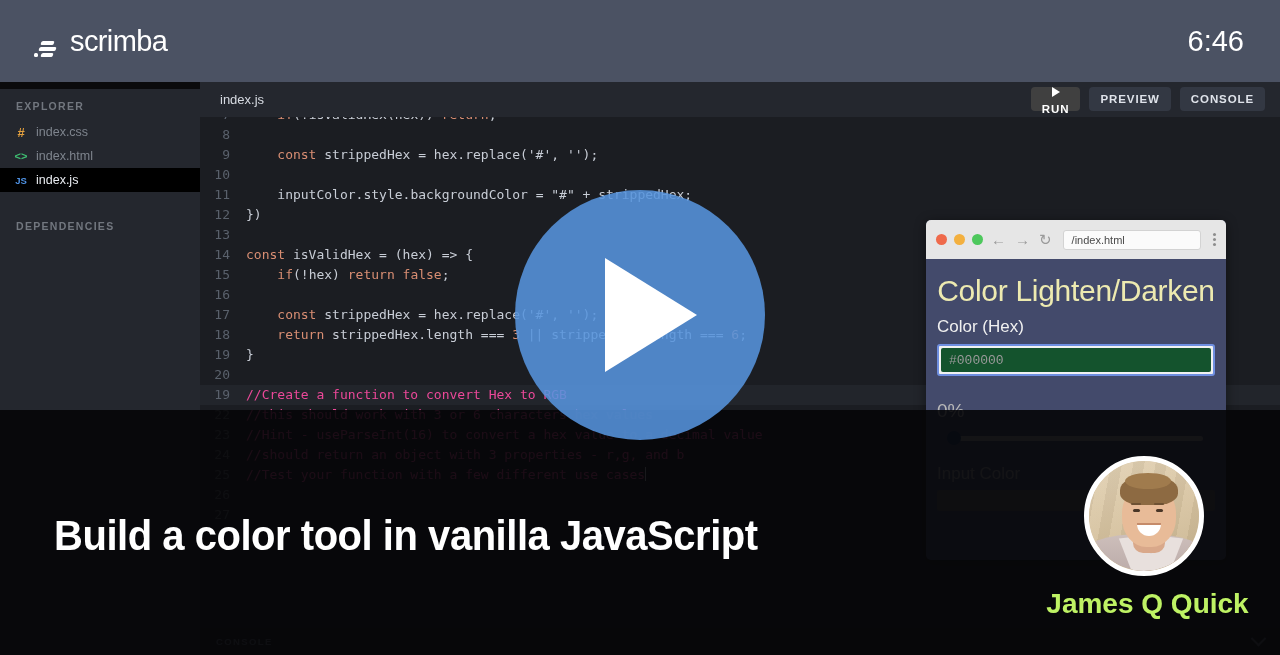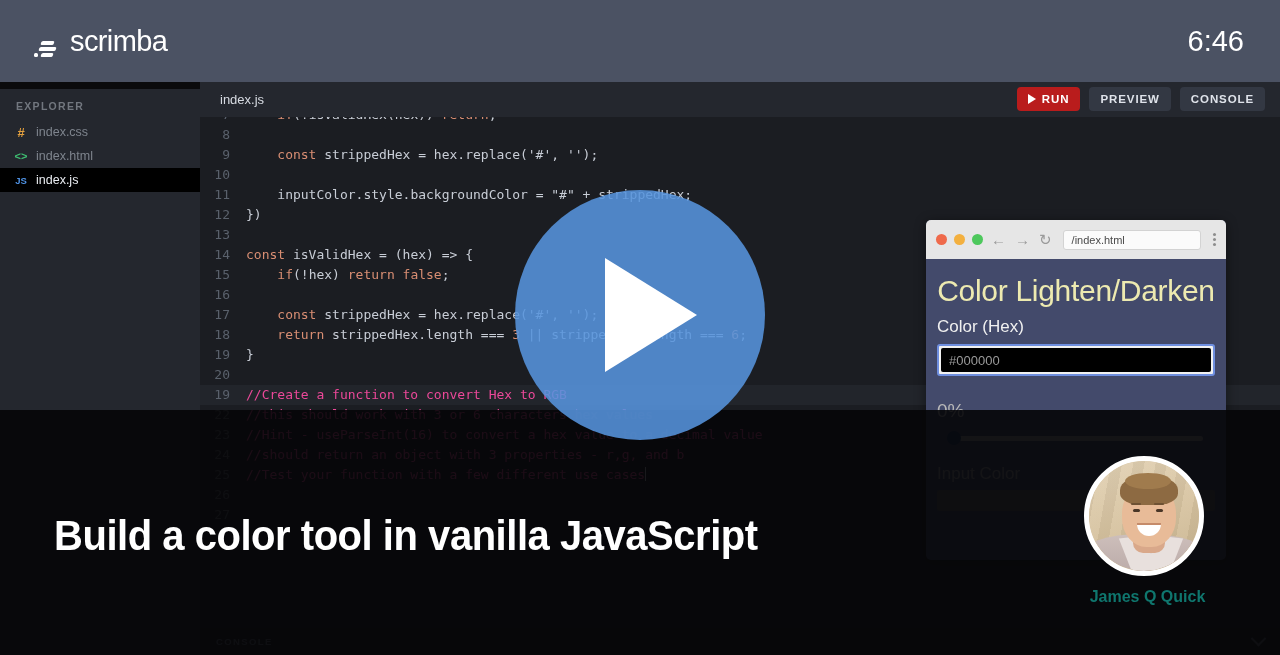--- a/index.html
+++ b/index.html
@@ -70,21 +70,21 @@
   .ed-actions {
     position: absolute; right: 15px; top: 5px; display: flex; gap: 9px;
   }
   .btn {
     font-size: 11.5px; letter-spacing: 0.9px; font-weight: 700;
     border-radius: 4px; height: 24px; padding: 0 11px;
     display: flex; align-items: center; gap: 6px; cursor: pointer;
     color: #ffffff; border: none;
     font-family: "Liberation Sans", sans-serif;
   }
-  .btn-run { background: #b91c1c; }
+  .btn-run { background: #404040; flex-direction: column; }
   .btn-ghost { background: #333843; color: #dfe3ea; }
   .play-tri {
     width: 0; height: 0; border-left: 8px solid #fff;
     border-top: 5px solid transparent; border-bottom: 5px solid transparent;
   }
 
   
   .code-wrap {
     position: absolute; left: 0; top: 35px; width: 1080px; height: 518px;
     background: #1b1d22; overflow: hidden;
@@ -150,23 +150,23 @@
   .pv-title {
     color: #edeab0; font-size: 30px; text-align: center; line-height: 1.2;
     font-weight: 400; letter-spacing: -0.3px;
   }
   .pv-label { color: #f0f0f0; font-size: 17px; margin-top: 8px; }
   .pv-input-focus {
     margin-top: 7px; border: 2px solid #6f8fe0; border-radius: 3px;
     background: #f1f1f1; padding: 2px;
   }
   .pv-input {
-    background: #000000; height: 24px; border-radius: 2px;
+    background: #14532d; height: 24px; border-radius: 2px;
     display: flex; align-items: center; padding: 0 8px;
-    color: #9a9a9a; font-size: 13px;
+    color: #9a9a9a; font-size: 13px; font-family: Liberation Mono, monospace;
   }
   .pv-pct { color: #b9b9b9; font-size: 19px; margin-top: 24px; }
   .slider { margin-top: 9px; height: 14px; position: relative; }
   .slider-track {
     position: absolute; left: 12px; right: 12px; top: 5px; height: 5px;
     background: #9b9b9b; border-radius: 3px;
   }
   .slider-thumb {
     position: absolute; left: 10px; top: 0; width: 14px; height: 14px;
     border-radius: 50%; background: #17365d;
@@ -181,21 +181,21 @@
   }
   .big-title {
     position: absolute; left: 54px; top: 511px; width: 880px;
     color: #ffffff; font-size: 43px; font-weight: 700;
     font-family: "Liberation Sans Narrow", "Liberation Sans", sans-serif;
     transform: scaleX(0.93); transform-origin: left center;
     letter-spacing: -0.5px; white-space: nowrap;
   }
   .presenter-name {
     position: absolute; left: 1040px; top: 588px; width: 215px;
-    text-align: center; color: #0f766e; font-size: 16px; font-weight: 700;
+    text-align: center; color: #bef264; font-size: 28px; font-weight: 700;
   }
 
   
   .avatar {
     position: absolute; left: 1084px; top: 456px; width: 120px; height: 120px;
     border-radius: 50%; border: 5px solid #ffffff; overflow: hidden;
     background: #d9c7a8;
   }
   .av-inner { position: absolute; inset: 0; overflow: hidden; border-radius: 50%; }
   .av-bg {
@@ -288,20 +288,21 @@
     </div>
     <div class="file-row">
       <span class="file-ico ico-html">&lt;&gt;</span>
       <span>index.html</span>
     </div>
     <div class="file-row active">
       <span class="file-ico ico-js">JS</span>
       <span>index.js</span>
     </div>
 
+    <div class="dep-head">DEPENDENCIES</div>
   </div>
 
   <div class="editor">
 
     <div class="ed-tabbar">
       <div class="ed-tab">index.js</div>
 
       <div class="ed-actions">
         <button class="btn btn-run">
           <span class="play-tri"></span>

